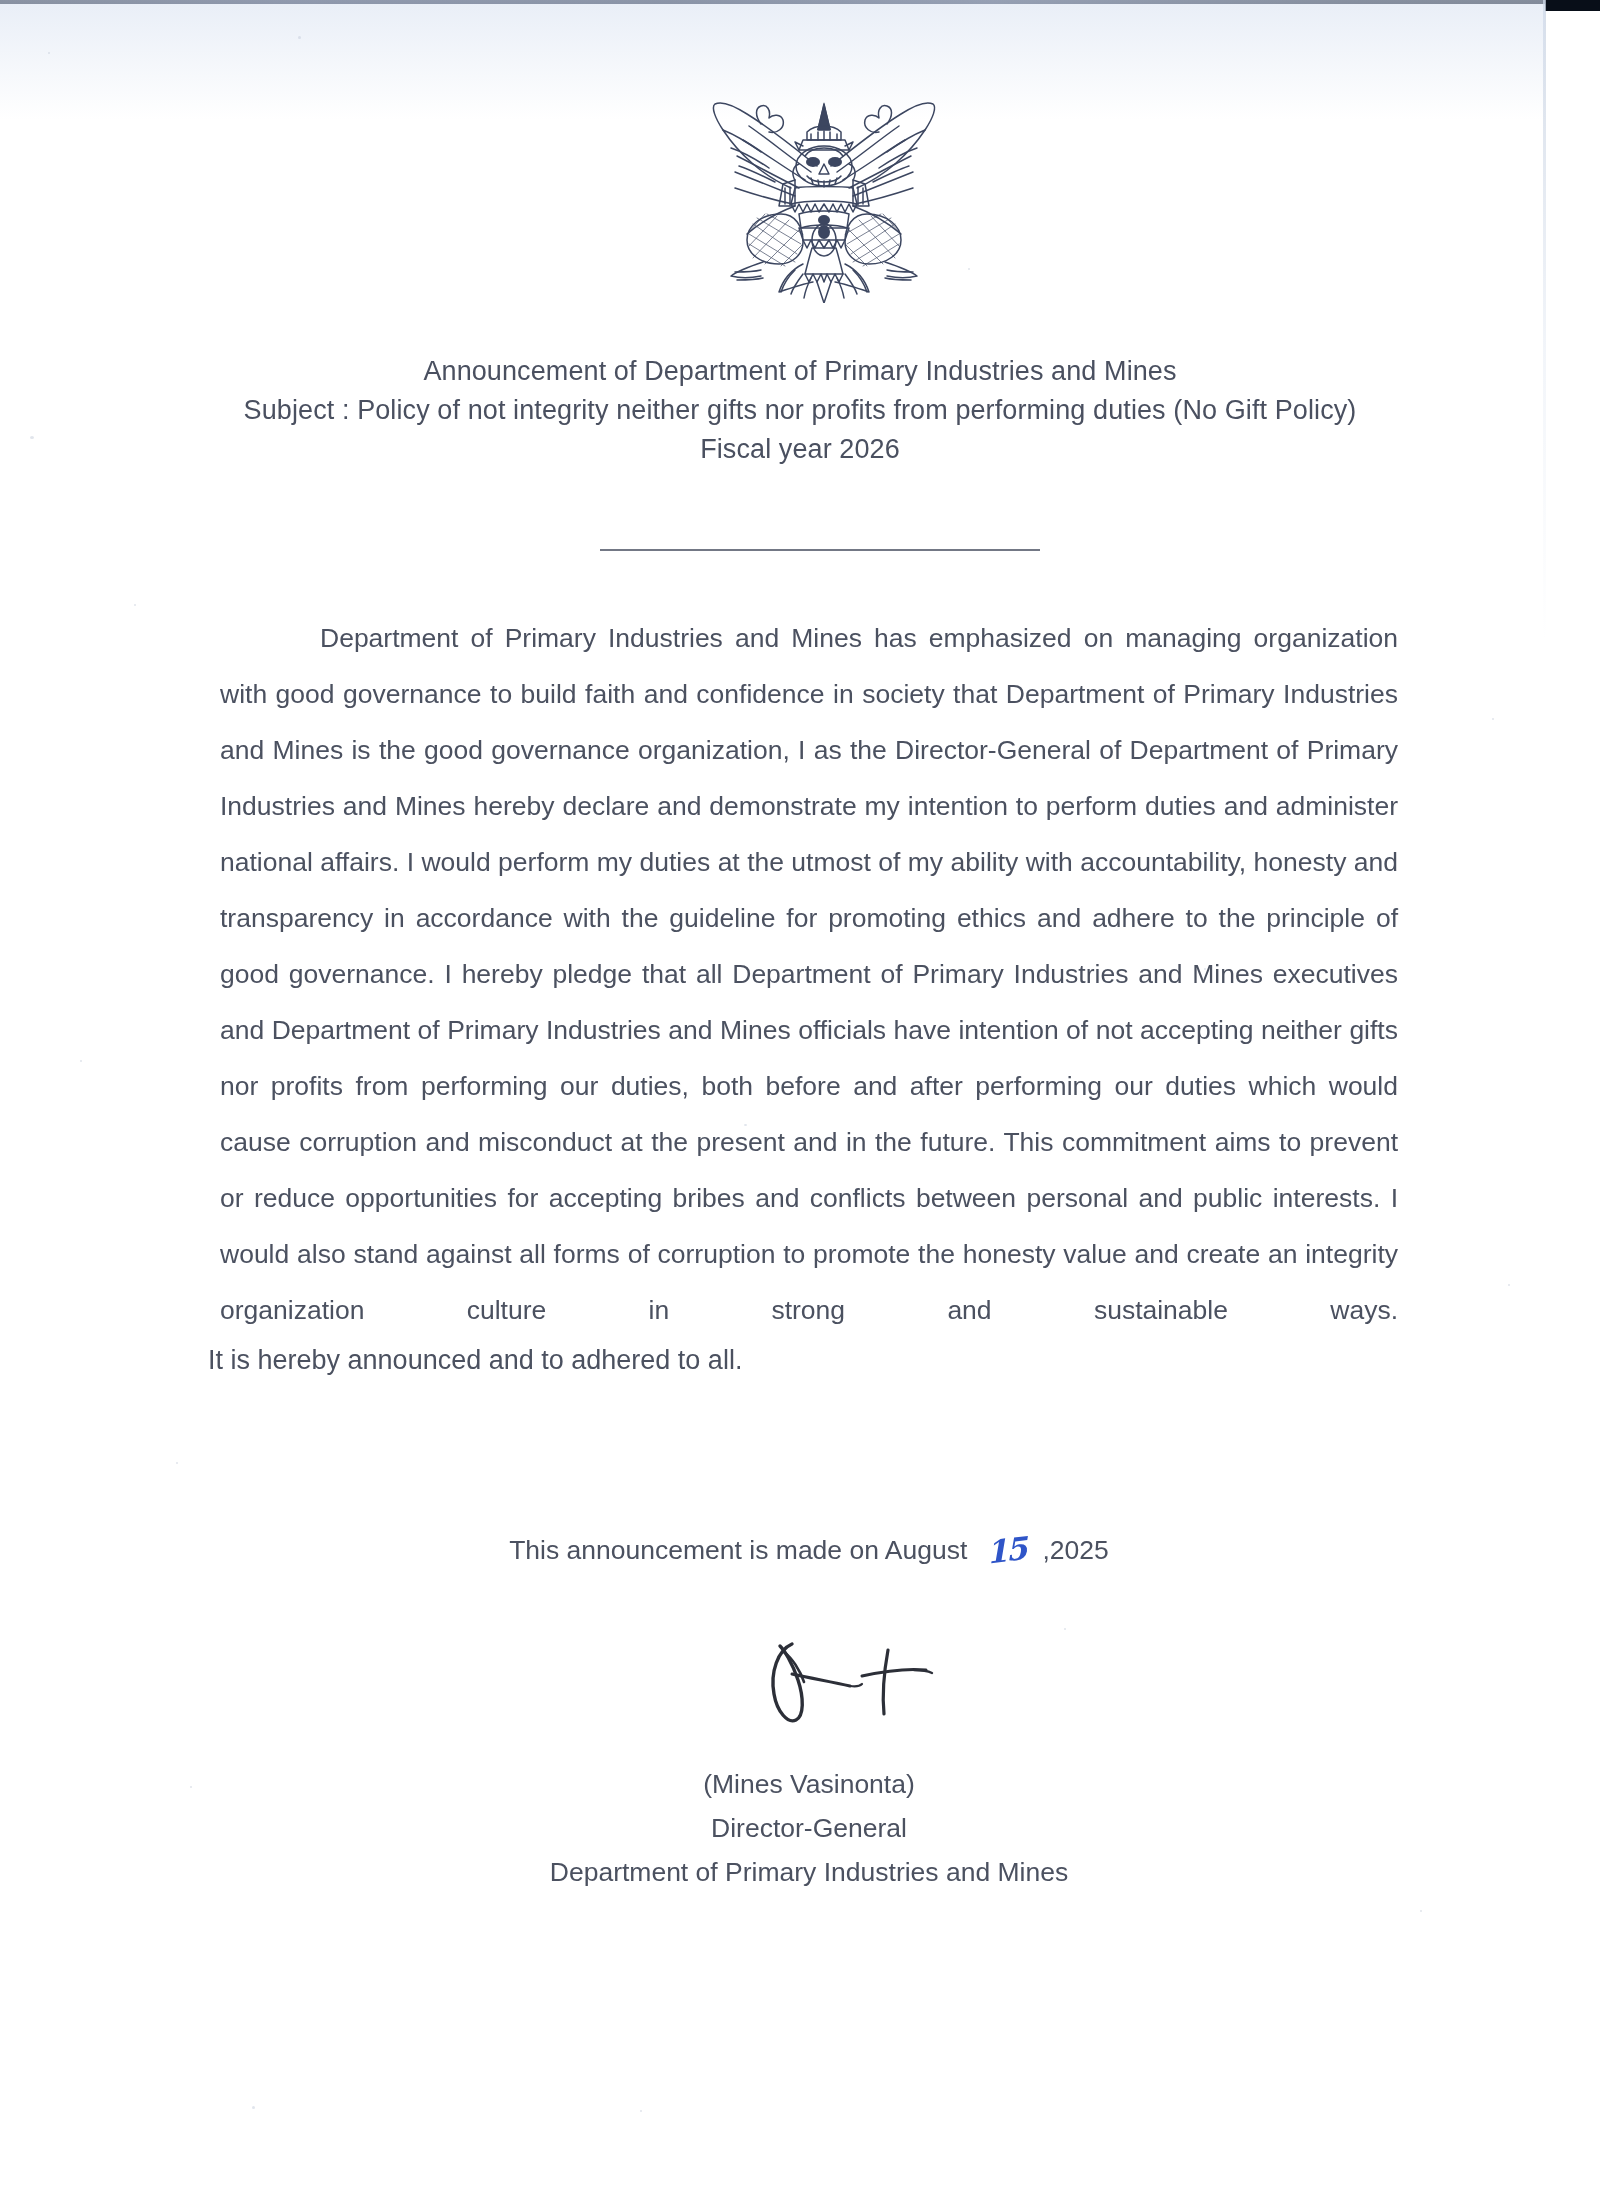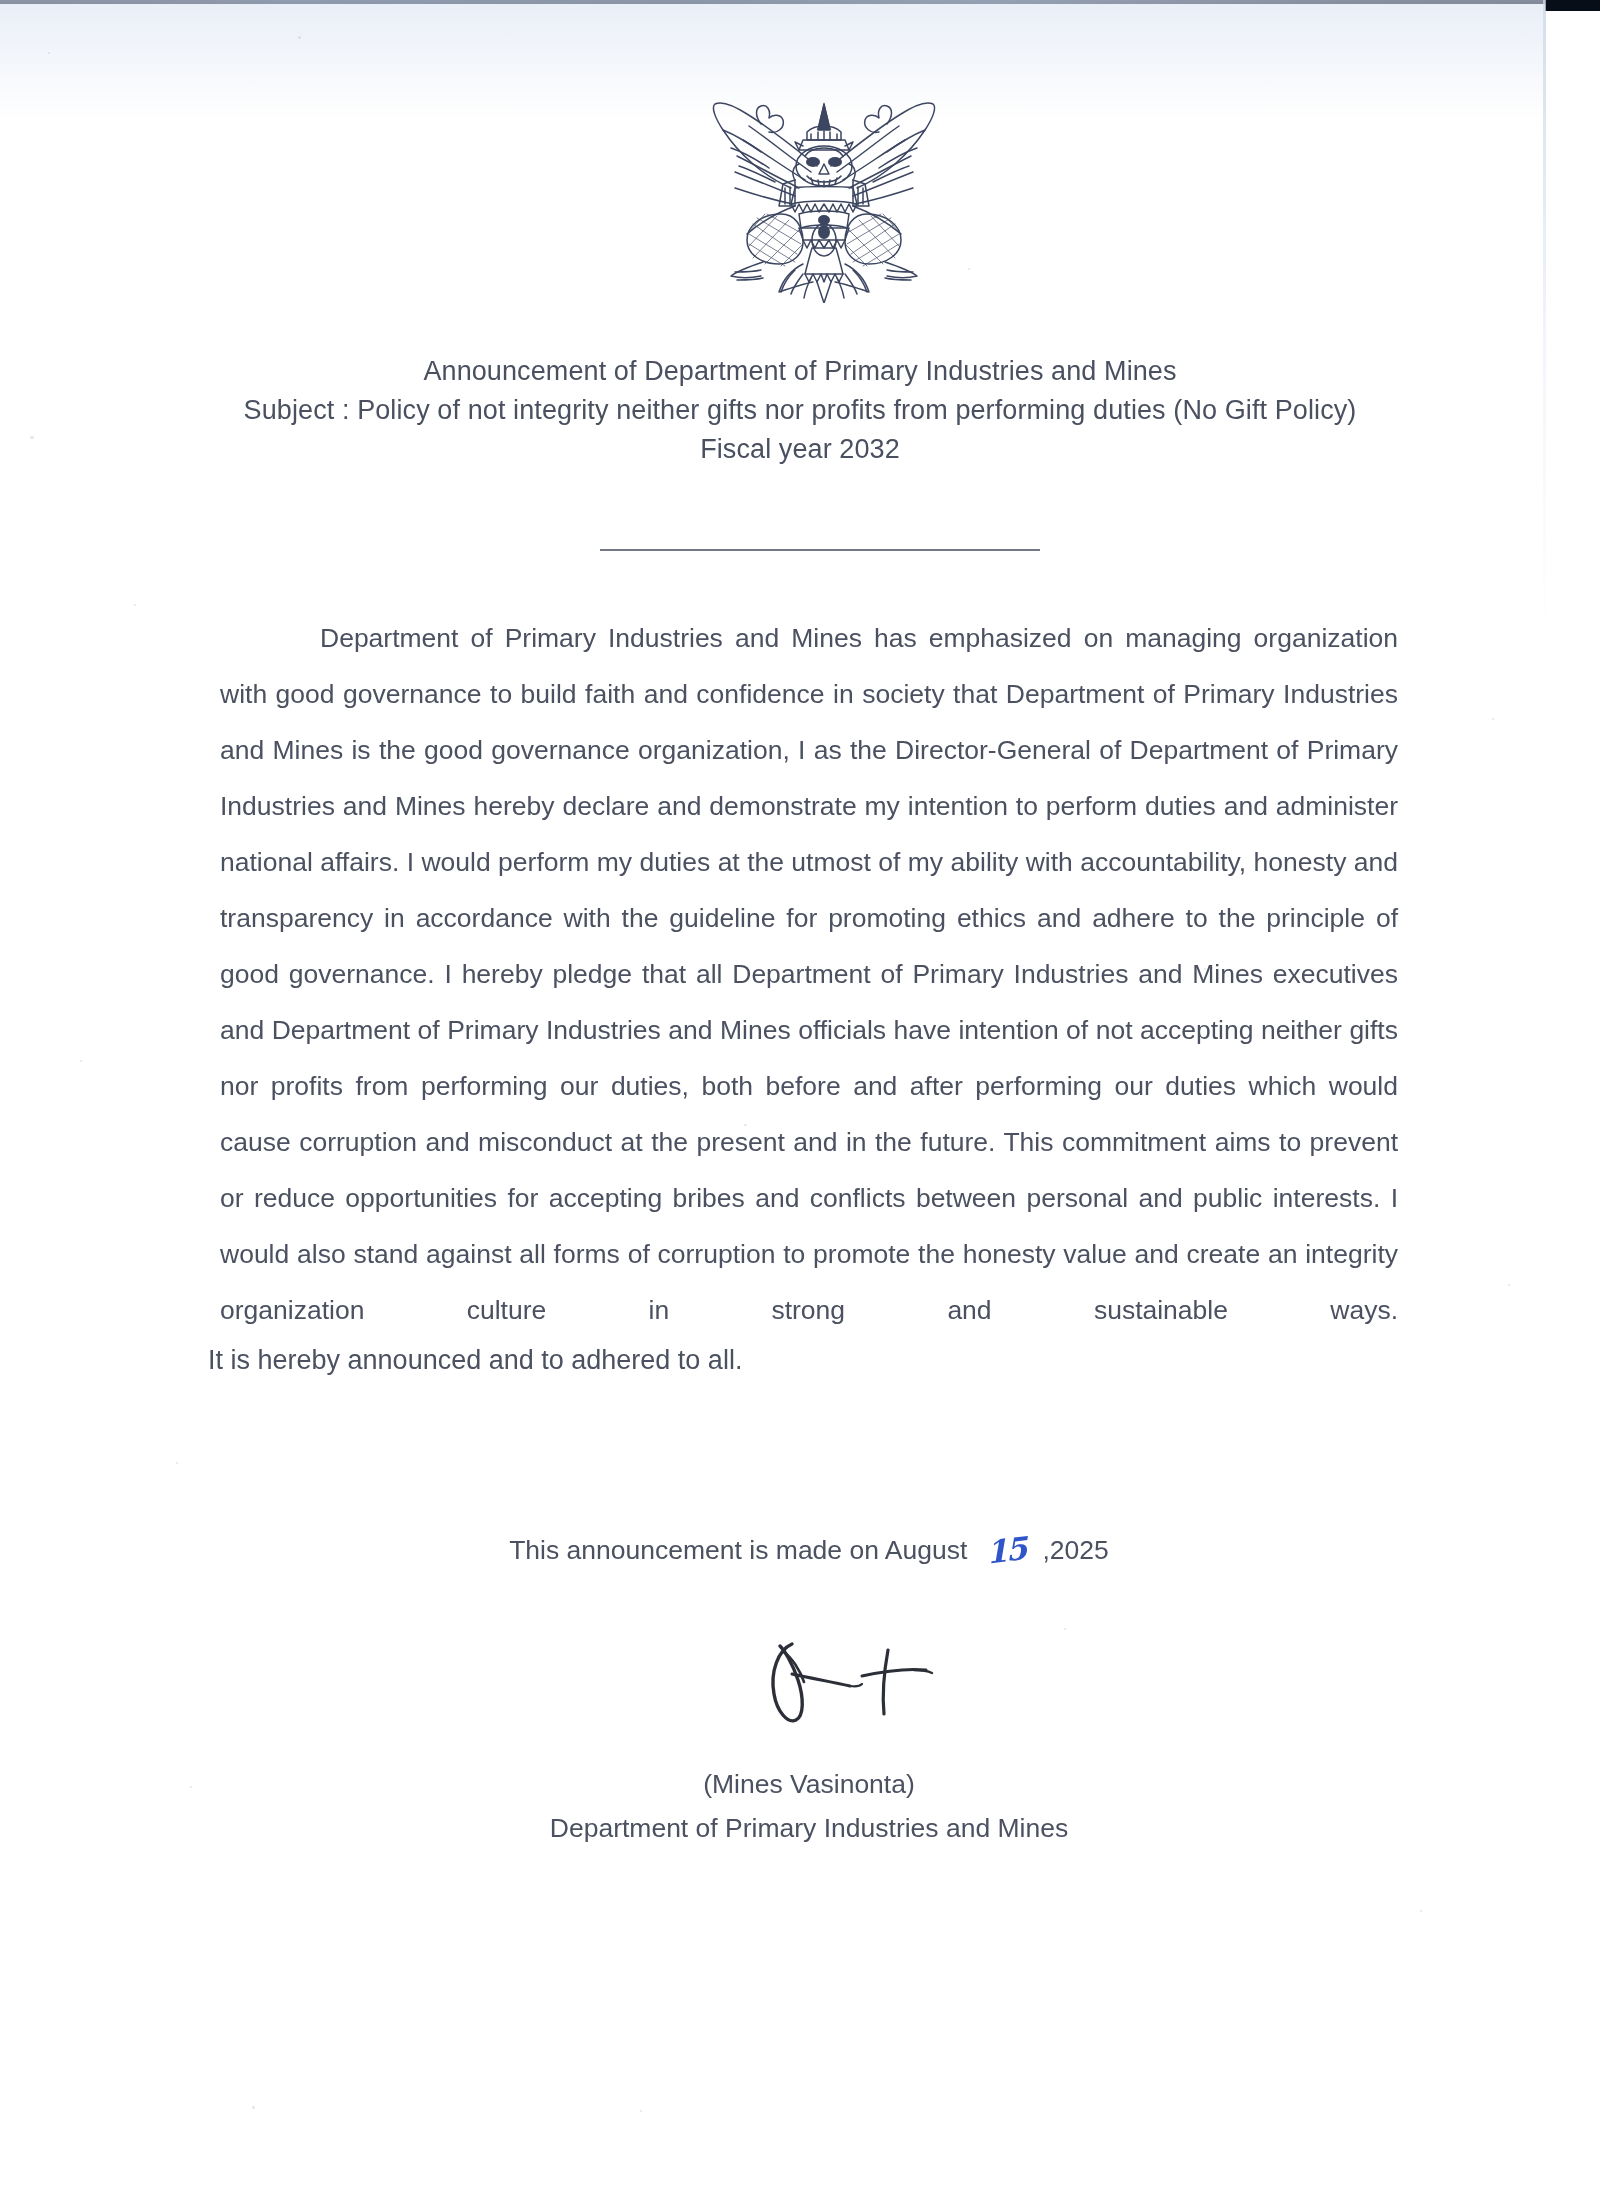--- a/index.html
+++ b/index.html
@@ -294,21 +294,21 @@
       <path d="M64 174 C52 178 40 182 32 188 C40 190 52 190 62 188"></path>
       <path d="M186 174 C198 178 210 182 218 188 C210 190 198 190 188 188"></path>
       <path d="M36 184 C44 184 54 184 62 182 M38 192 C46 192 56 192 64 190"></path>
       <path d="M214 184 C206 184 196 184 188 182 M212 192 C204 192 194 192 186 190"></path>
     </svg>
   </div>
 
   <div class="heading-block">
     <div class="heading-line">Announcement of Department of Primary Industries and Mines</div>
     <div class="heading-line">Subject : Policy of not integrity neither gifts nor profits from performing duties (No Gift Policy)</div>
-    <div class="heading-line">Fiscal year 2032</div>
+    <div class="heading-line">Fiscal year 2026</div>
   </div>
 
   <div class="rule"></div>
 
   <div class="body-block">
     <p class="para indent">Department of Primary Industries and Mines has emphasized on managing organization with good governance to build faith and confidence in society that Department of Primary Industries and Mines is the good governance organization, I as the Director-General of Department of Primary Industries and Mines hereby declare and demonstrate my intention to perform duties and administer national affairs. I would perform my duties at the utmost of my ability with accountability, honesty and transparency in accordance with the guideline for promoting ethics and adhere to the principle of good governance. I hereby pledge that all Department of Primary Industries and Mines executives and Department of Primary Industries and Mines officials have intention of not accepting neither gifts nor profits from performing our duties, both before and after performing our duties which would cause corruption and misconduct at the present and in the future. This commitment aims to prevent or reduce opportunities for accepting bribes and conflicts between personal and public interests. I would also stand against all forms of corruption to promote the honesty value and create an integrity organization culture in strong and sustainable ways.</p>
   </div>
 
   <div class="closing">It is hereby announced and to adhered to all.</div>
 
@@ -323,16 +323,17 @@
       <path d="M118 46 C136 50 158 54 176 58" stroke-width="3"></path>
       <path d="M176 58 C182 59 186 58 188 56" stroke-width="2.2"></path>
       <path d="M214 22 C210 44 208 66 210 86" stroke-width="3.2"></path>
       <path d="M188 48 C206 44 232 40 252 42" stroke-width="3"></path>
       <path d="M240 42 C248 42 254 43 258 45" stroke-width="2.4"></path>
     </svg>
   </div>
 
   <div class="sign-block">
     <div class="sign-line">(Mines Vasinonta)</div>
+    <div class="sign-line">Director-General</div>
     <div class="sign-line">Department of Primary Industries and Mines</div>
   </div>
 
 </div>
 
 </body></html>

